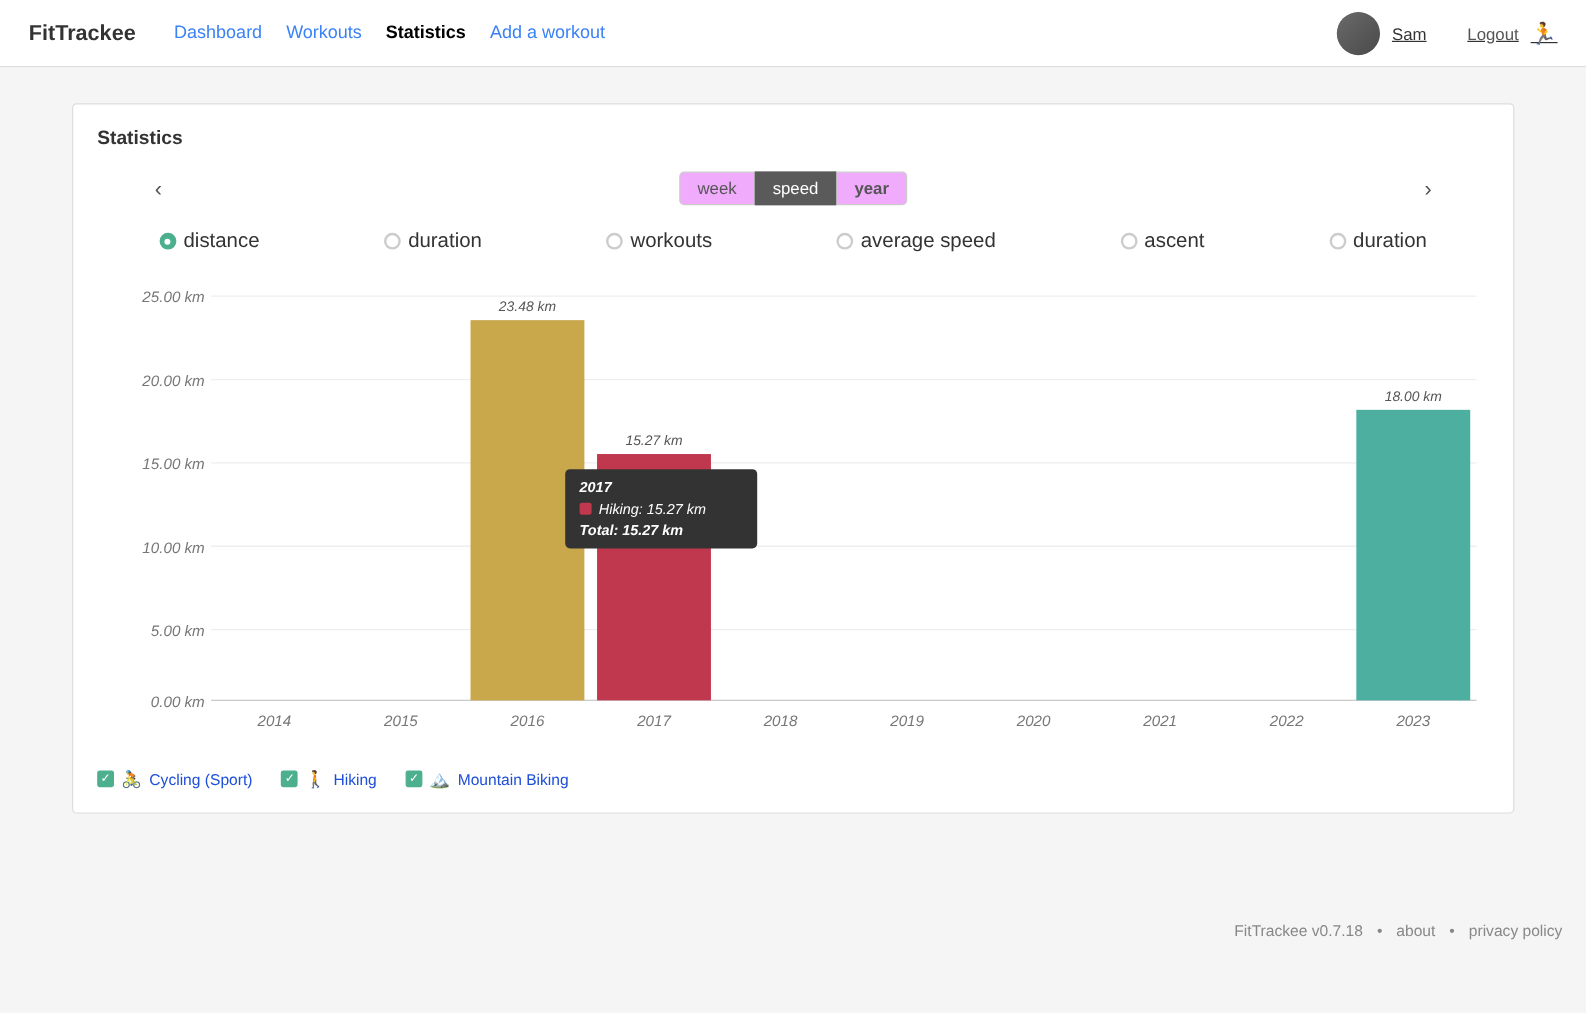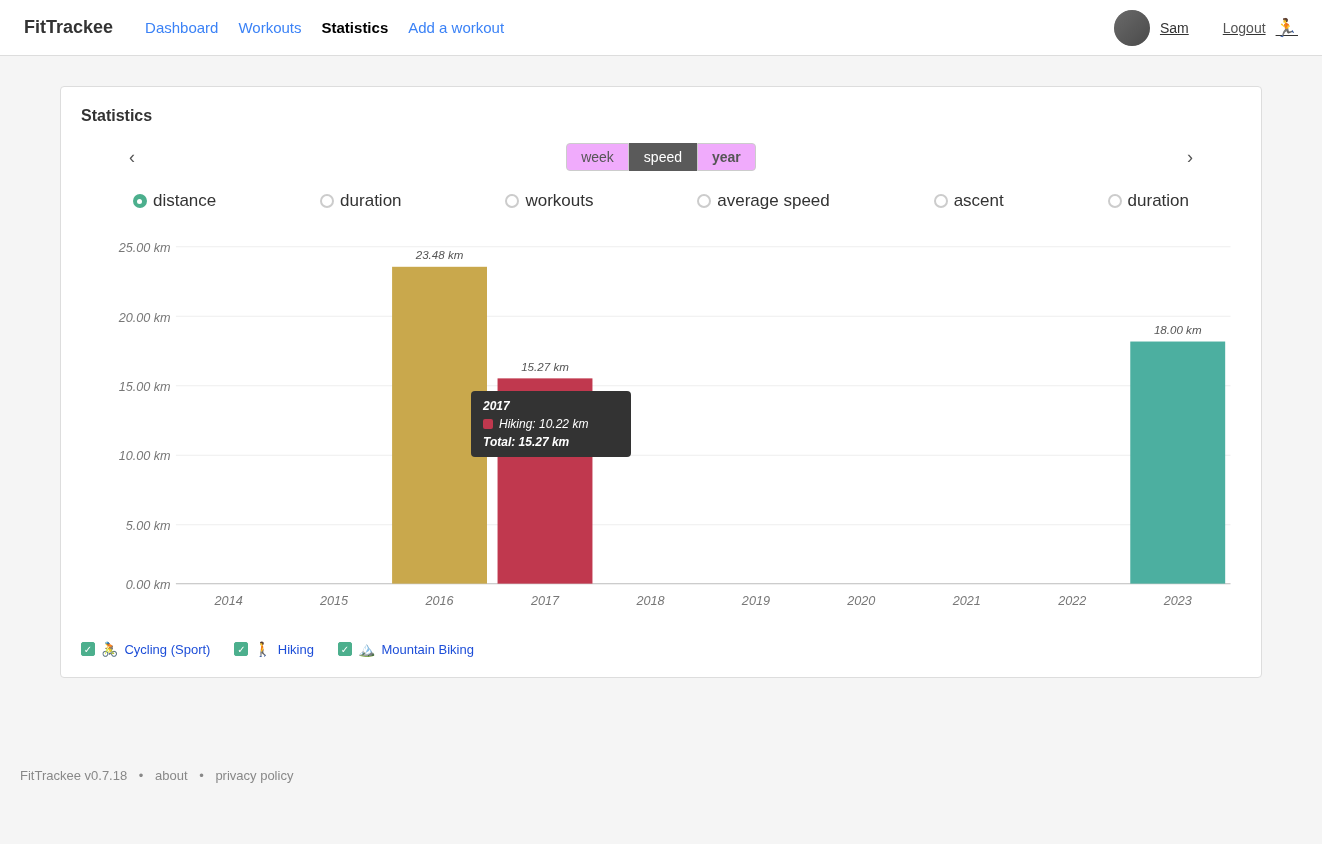--- a/index.html
+++ b/index.html
@@ -54,21 +54,21 @@
     .tooltip-total { font-weight: 600; margin-top: 4px; }
 
     
     .legend-row { display: flex; gap: 24px; margin-top: 10px; align-items: center; }
     .legend-item { display: flex; align-items: center; gap: 6px; font-size: 13px; cursor: pointer; }
     .legend-checkbox { width: 14px; height: 14px; border: 1px solid #4caf8d; background: #4caf8d; border-radius: 2px; display: inline-flex; align-items: center; justify-content: center; color: #fff; font-size: 10px; }
     .legend-text { color: #1d4ed8; }
     .legend-emoji { font-size: 14px; }
 
     
-    .footer { text-align: left; padding: 20px; font-size: 13px; color: #888; margin-top: 40px; }
+    .footer { text-align: right; padding: 20px; font-size: 13px; color: #888; margin-top: 40px; }
     .footer a { color: #888; text-decoration: none; }
     .footer-dot { margin: 0 8px; }
   </style>
 </head>
 <body>
 
 <nav class="navbar">
   <a class="navbar-brand">FitTrackee</a>
   <div class="navbar-links">
     <a class="navbar-link">Dashboard</a>
@@ -165,21 +165,21 @@
 
         <rect x="995" y="105" width="90" height="230" fill="#4cafa0"></rect>
         <text x="1040" y="98" text-anchor="middle" font-size="11" fill="#555">18.00 km</text>
       </svg>
 
       
       <div class="tooltip" style="left: 390px; top: 160px; min-width: 160px;">
         <div class="tooltip-title">2017</div>
         <div class="tooltip-item">
           <span class="tooltip-color" style="background:#c0384e;"></span>
-          <span>Hiking: 10.22 km</span>
+          <span>Hiking: 15.27 km</span>
         </div>
         <div class="tooltip-total">Total: 15.27 km</div>
       </div>
     </div>
 
     <div class="legend-row">
       <div class="legend-item">
         <span class="legend-checkbox">✓</span>
         <span class="legend-emoji">🚴</span>
         <span class="legend-text">Cycling (Sport)</span>

